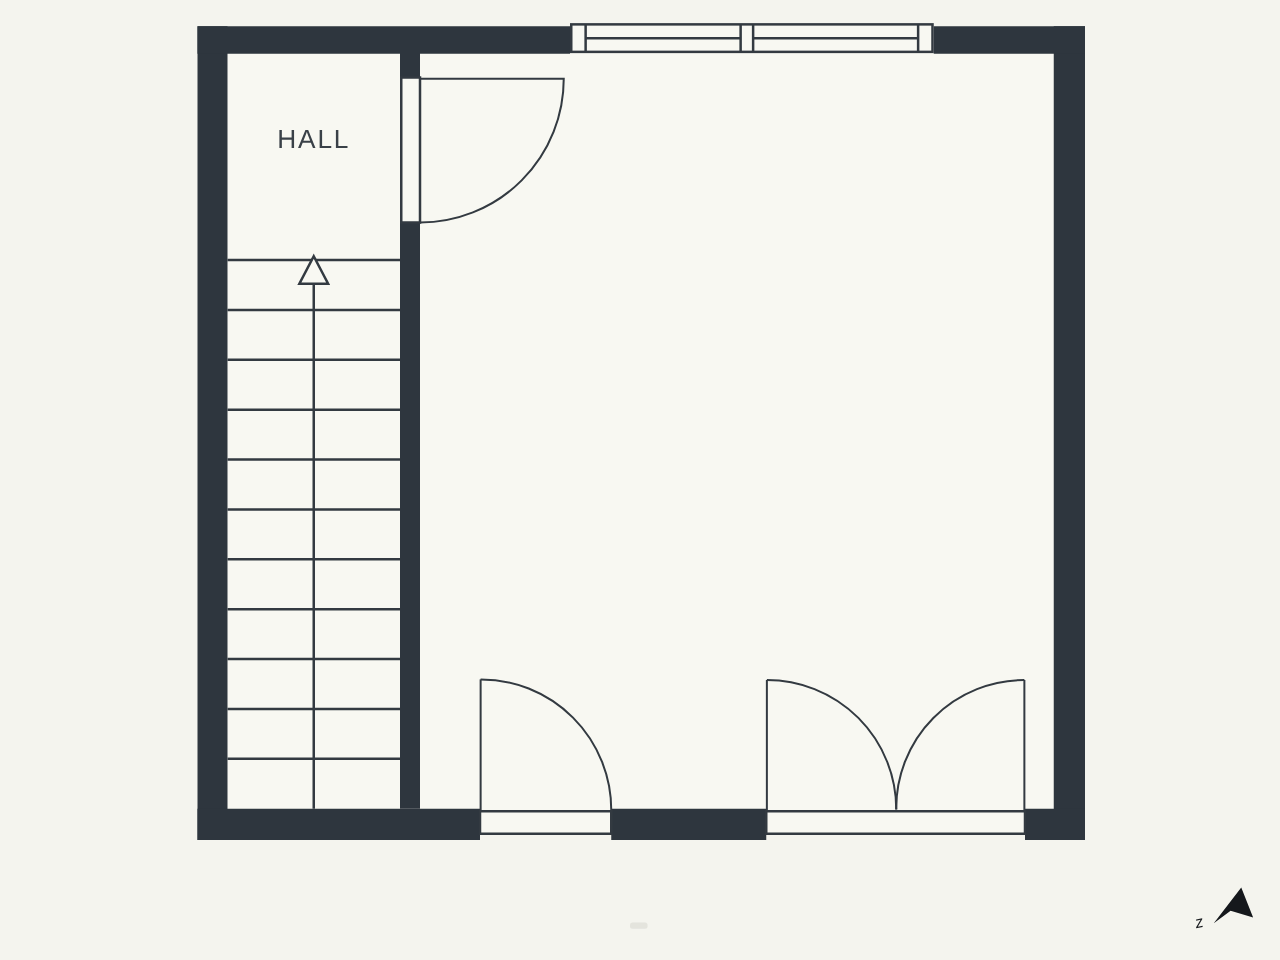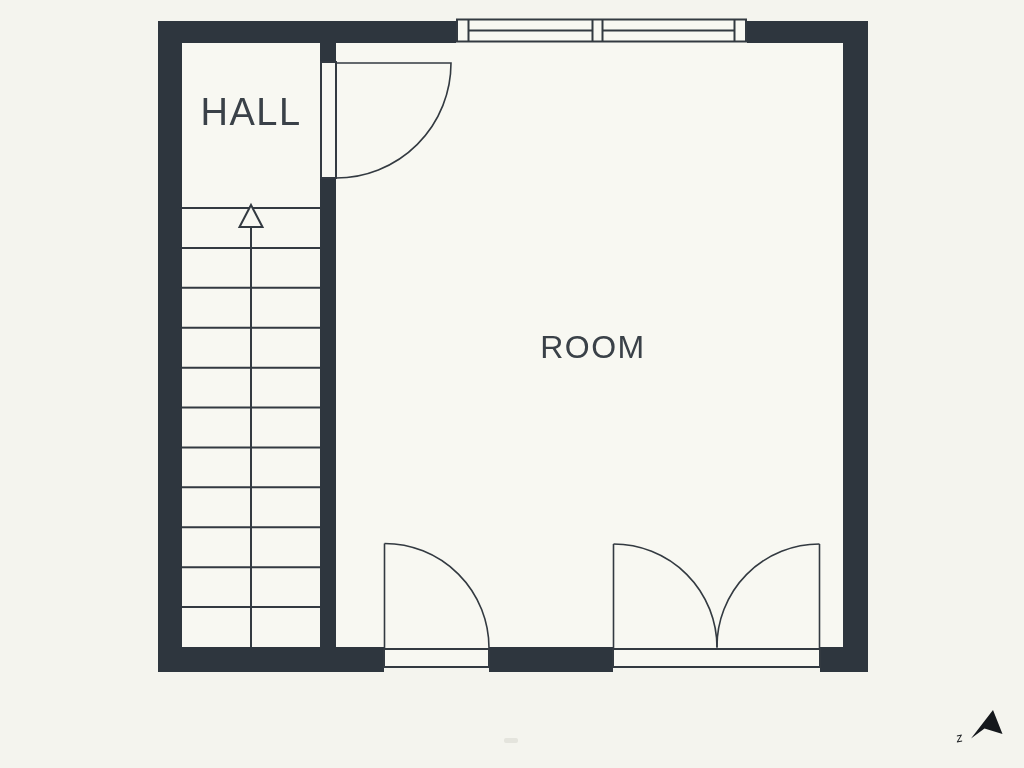--- a/index.html
+++ b/index.html
@@ -21,21 +21,21 @@
   .floor{fill:var(--floor);}
   .wall{fill:var(--wall);stroke:none;}
   .ln{stroke:var(--line);stroke-width:2;fill:none;}
   .ln-thin{stroke:var(--line);stroke-width:1.6;fill:none;}
   .white-fill{fill:var(--floor);stroke:var(--line);stroke-width:2;}
   .room-label{
     position:absolute;transform:translate(-50%,-50%);
     color:var(--label);letter-spacing:1.5px;line-height:1;
     white-space:nowrap;
   }
-  .hall-label{left:251px;top:112px;font-size:38px;}
+  .hall-label{left:251px;top:112px;font-size:21px;}
   .main-room-label{left:593px;top:347px;font-size:32px;}
   .compass-letter{
     position:absolute;left:956px;top:730px;
     font-size:13px;font-style:italic;color:#15181c;
     transform:rotate(-12deg);
   }
   .watermark{
     position:absolute;left:504px;top:738px;width:14px;height:5px;
     background:rgba(90,90,80,0.10);border-radius:2px;
   }
@@ -104,19 +104,18 @@
       <line class="ln-thin" x1="613.5" y1="544" x2="613.5" y2="648"></line>
       <path class="ln-thin" d="M613.5,544 A103.5,103.5 0 0 1 717,647.5"></path>
       <line class="ln-thin" x1="819.5" y1="544" x2="819.5" y2="648"></line>
       <path class="ln-thin" d="M819.5,544 A102.5,102.5 0 0 0 717,647.5"></path>
     </g>
 
     <polygon points="993,710 1002.5,734 984.5,728.5 971,738.5" fill="#15181c"></polygon>
   </svg>
 
   <div class="room-label hall-label">HALL</div>
-  <div class="room-label main-room-label">ROOM</div>
 
   <div class="compass-letter">z</div>
 
   <div class="watermark"></div>
 
 </div>
 
 </body></html>

